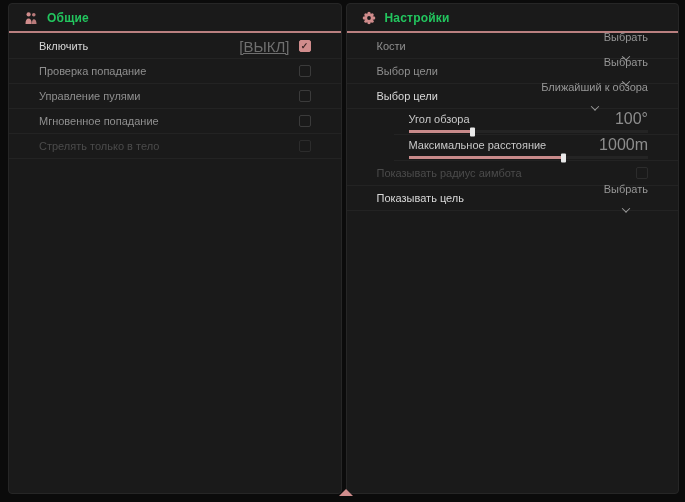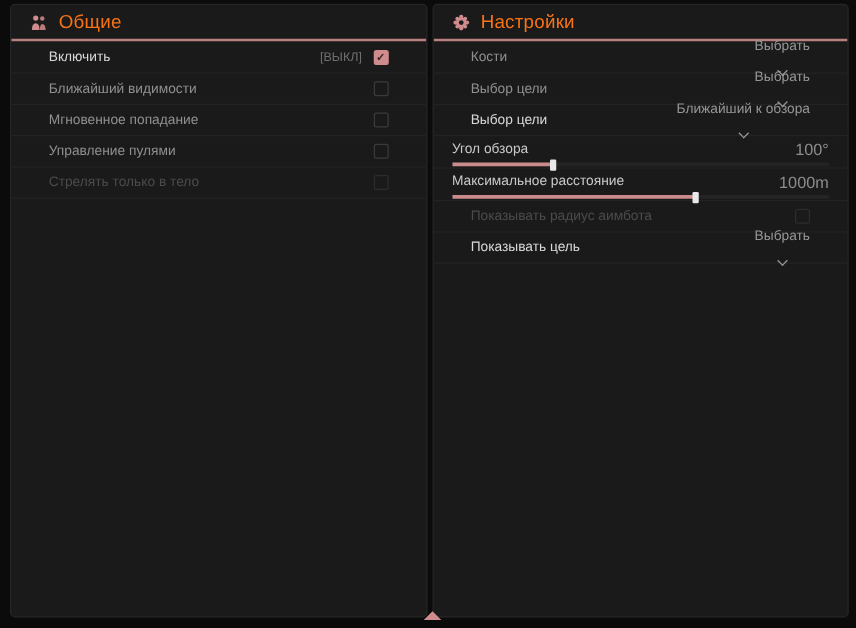--- a/index.html
+++ b/index.html
@@ -23,43 +23,43 @@
     overflow: hidden;
   }
   .panel-header {
     height: 27px;
     display: flex;
     align-items: center;
     gap: 9px;
     padding: 0 15px;
   }
   .panel-title {
-    color: #f97316;
-    font-size: 15px;
-    font-weight: normal;
+    color: #22c55e;
+    font-size: 12px;
+    font-weight: bold;
     letter-spacing: 0.2px;
   }
   .accent-divider {
     height: 2px;
     background: #b98080;
   }
   .rows { padding-top: 1px; }
   .row {
     height: 25px;
     display: flex;
     align-items: center;
     justify-content: space-between;
     padding: 0 30px;
     border-bottom: 1px solid #232323;
   }
   .row-label { color: #8f8f8f; font-size: 11px; }
   .row.active .row-label { color: #d8d8d8; }
   .row.disabled .row-label { color: #4b4b4b; }
   .row-right { display: flex; align-items: center; gap: 9px; }
-  .hotkey { color: #6f6f6f; font-size: 10px; }
+  .hotkey { color: #6f6f6f; font-size: 15px; text-decoration: underline; }
   .checkbox {
     width: 12px; height: 12px;
     border-radius: 2px;
     border: 1px solid #3b3b3b;
     display: flex; align-items: center; justify-content: center;
     font-size: 9px; line-height: 1;
     color: transparent;
   }
   .checkbox.checked {
     background: #d08c8c;
@@ -75,29 +75,30 @@
     flex-direction: column;
   }
   .chevron {
     width: 6px; height: 6px;
     border-right: 1.5px solid #9a9a9a;
     border-bottom: 1.5px solid #9a9a9a;
     transform: rotate(45deg) translate(-1px,-1px);
   }
   .slider-row {
     height: 26px;
-    padding: 3px 15px 0 15px;
+    padding: 3px 30px 0 15px;
     border-bottom: 1px solid #232323;
+    margin-left: 47px;
   }
   .slider-top {
     display: flex; align-items: center; justify-content: space-between;
     height: 14px;
   }
   .slider-row .row-label { color: #c9c9c9; }
-  .slider-value { color: #8d8d8d; font-size: 13px; }
+  .slider-value { color: #8d8d8d; font-size: 16px; }
   .slider-track {
     margin-top: 4px;
     height: 3px;
     background: #242424;
     position: relative;
   }
   .slider-fill {
     height: 100%;
     background: #c98b8b;
     position: relative;
@@ -138,29 +139,29 @@
     <div class="accent-divider"></div>
     <div class="rows">
       <div class="row active">
         <span class="row-label">Включить</span>
         <span class="row-right">
           <span class="hotkey">[ВЫКЛ]</span>
           <span class="checkbox checked">✓</span>
         </span>
       </div>
       <div class="row">
-        <span class="row-label">Ближайший видимости</span>
+        <span class="row-label">Проверка попадание</span>
+        <span class="checkbox"></span>
+      </div>
+      <div class="row">
+        <span class="row-label">Управление пулями</span>
         <span class="checkbox"></span>
       </div>
       <div class="row">
         <span class="row-label">Мгновенное попадание</span>
-        <span class="checkbox"></span>
-      </div>
-      <div class="row">
-        <span class="row-label">Управление пулями</span>
         <span class="checkbox"></span>
       </div>
       <div class="row disabled">
         <span class="row-label">Стрелять только в тело</span>
         <span class="checkbox"></span>
       </div>
     </div>
   </div>
 
   <div class="panel">

